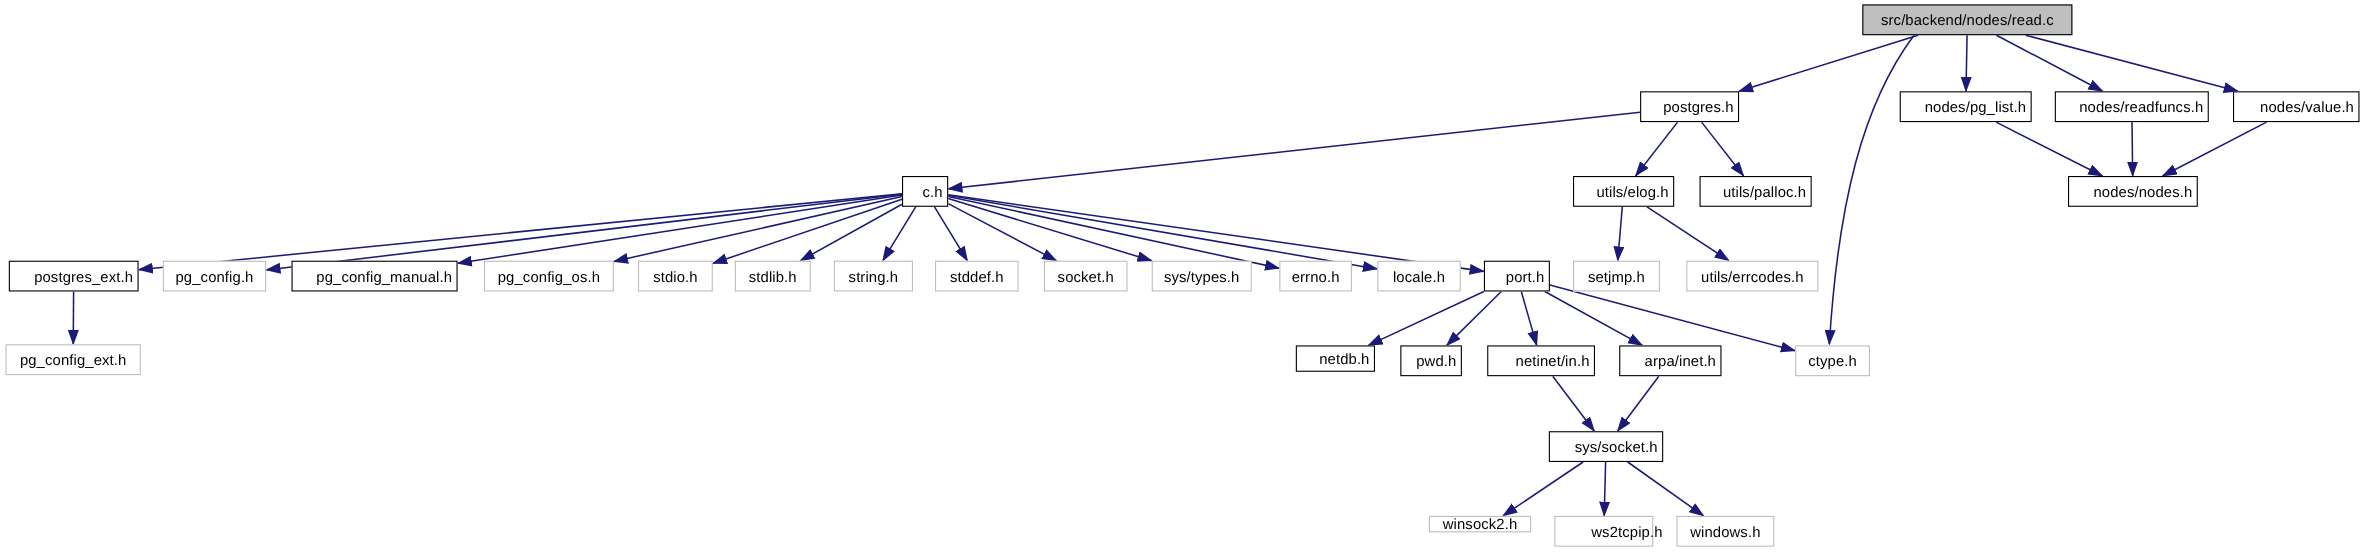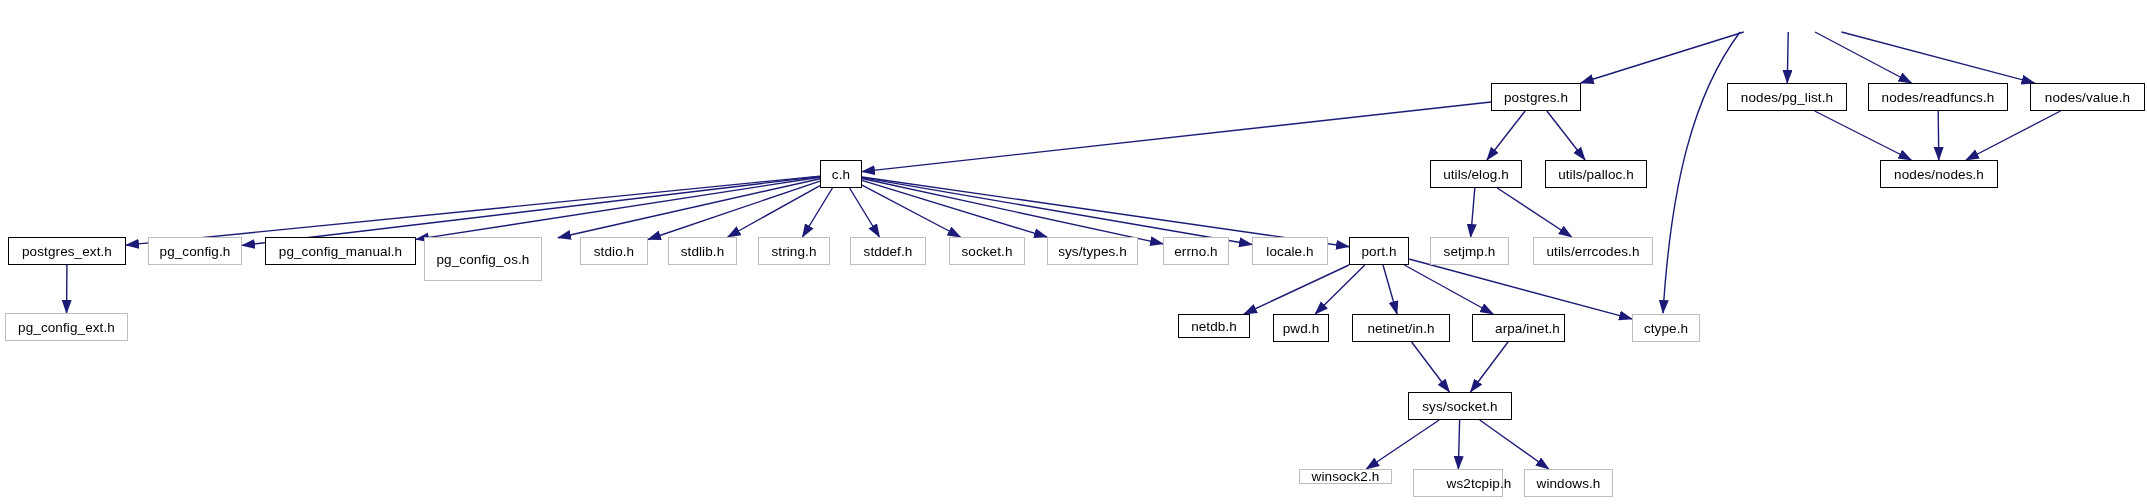--- a/index.html
+++ b/index.html
@@ -19,21 +19,21 @@
     background: #ffffff;
     border: 1px solid #bdbdbd;
     display: flex;
     align-items: center;
     justify-content: center;
     white-space: nowrap;
     font-size: 13.5px;
     color: #000000;
     letter-spacing: 0.1px;
   }
-  .node.link { border-color: #000000; cursor: pointer; }
+  .node.link { border-color: #000000; cursor: pointer; justify-content: flex-end; }
   .node.main { background: #bfbfbf; border-color: #000000; }
   .node span { display: inline-block; padding: 0 4px; }
 </style>
 </head>
 <body>
 
 <div class="stage">
   <svg id="edges" width="2147" height="504" viewBox="0 0 2147 504">
     <defs>
       <marker id="arrowhead" markerUnits="userSpaceOnUse" markerWidth="15" markerHeight="11" refX="13" refY="5" orient="auto">
@@ -74,20 +74,23 @@
         <path d="M1404.3636363636363,265 L1493.1363636363637,314" fill="none" stroke="#1b1b77" stroke-width="1.4" marker-end="url(#arrowhead)"></path>
         <path d="M1409,259.0487804878049 L1632,318.8780487804878" fill="none" stroke="#1b1b77" stroke-width="1.4" marker-end="url(#arrowhead)"></path>
         <path d="M1411.5897435897436,342 L1449.4102564102564,392" fill="none" stroke="#1b1b77" stroke-width="1.4" marker-end="url(#arrowhead)"></path>
         <path d="M1508,342 L1470.5,392" fill="none" stroke="#1b1b77" stroke-width="1.4" marker-end="url(#arrowhead)"></path>
         <path d="M1439.1818181818182,420 L1366.3181818181818,469" fill="none" stroke="#1b1b77" stroke-width="1.4" marker-end="url(#arrowhead)"></path>
         <path d="M1459.6363636363637,420 L1458.3636363636363,469" fill="none" stroke="#1b1b77" stroke-width="1.4" marker-end="url(#arrowhead)"></path>
         <path d="M1479.7272727272727,420 L1548.7727272727273,469" fill="none" stroke="#1b1b77" stroke-width="1.4" marker-end="url(#arrowhead)"></path>
       </g>
   </svg>
   <div id="nodes">
+      <div class="node main" style="left: 1693px; top: 4px; width: 191px; height: 28px;">
+        <span>src/backend/nodes/read.c</span>
+      </div>
       <div class="node link" style="left: 1491px; top: 83px; width: 90px; height: 28px;">
         <span>postgres.h</span>
       </div>
       <div class="node link" style="left: 1727px; top: 83px; width: 120px; height: 28px;">
         <span>nodes/pg_list.h</span>
       </div>
       <div class="node link" style="left: 1868px; top: 83px; width: 140px; height: 28px;">
         <span>nodes/readfuncs.h</span>
       </div>
       <div class="node link" style="left: 2030px; top: 83px; width: 115px; height: 28px;">
@@ -107,21 +110,21 @@
       </div>
       <div class="node link" style="left: 8px; top: 237px; width: 118px; height: 28px;">
         <span>postgres_ext.h</span>
       </div>
       <div class="node plain" style="left: 148px; top: 237px; width: 94px; height: 28px;">
         <span>pg_config.h</span>
       </div>
       <div class="node link" style="left: 265px; top: 237px; width: 151px; height: 28px;">
         <span>pg_config_manual.h</span>
       </div>
-      <div class="node plain" style="left: 424px; top: 237px; width: 118px; height: 44px; text-align: right;">
+      <div class="node plain" style="left: 440px; top: 237px; width: 118px; height: 28px; text-align: right;">
         <span>pg_config_os.h</span>
       </div>
       <div class="node plain" style="left: 580px; top: 237px; width: 68px; height: 28px;">
         <span>stdio.h</span>
       </div>
       <div class="node plain" style="left: 668px; top: 237px; width: 69px; height: 28px;">
         <span>stdlib.h</span>
       </div>
       <div class="node plain" style="left: 758px; top: 237px; width: 72px; height: 28px;">
         <span>string.h</span>

